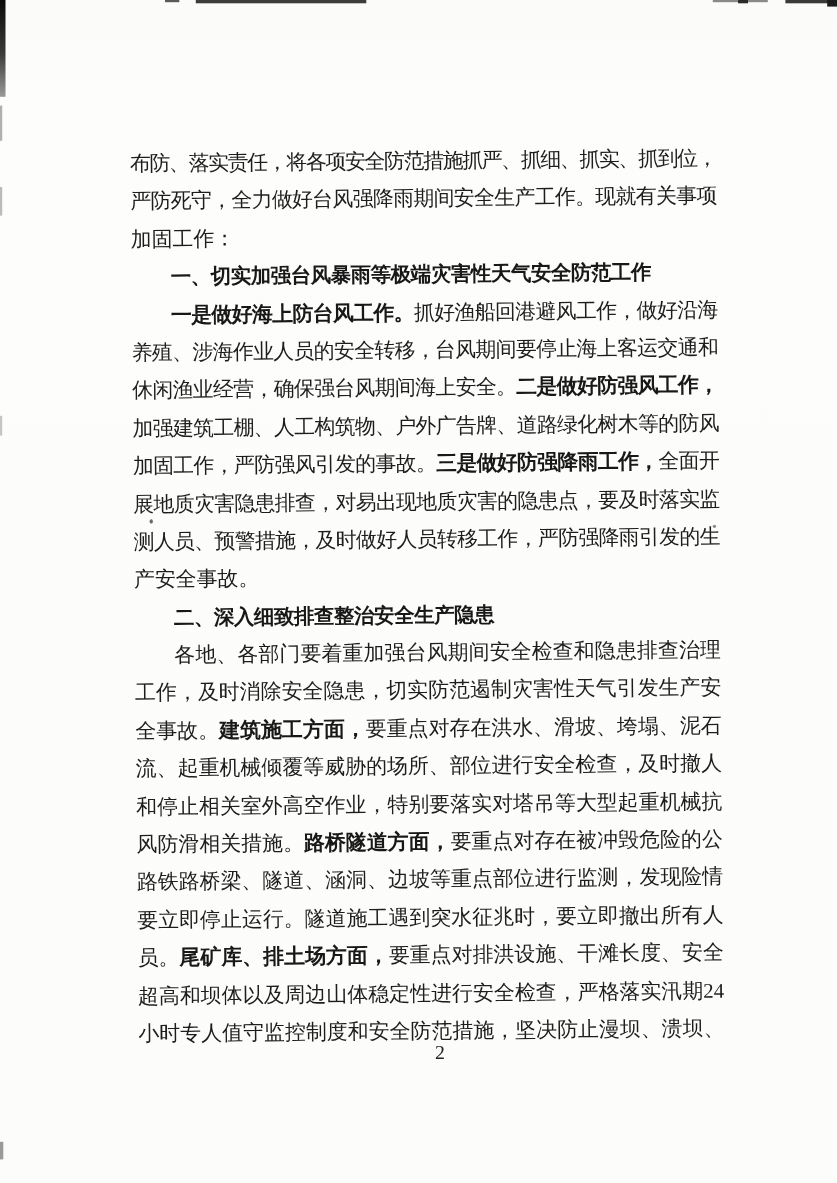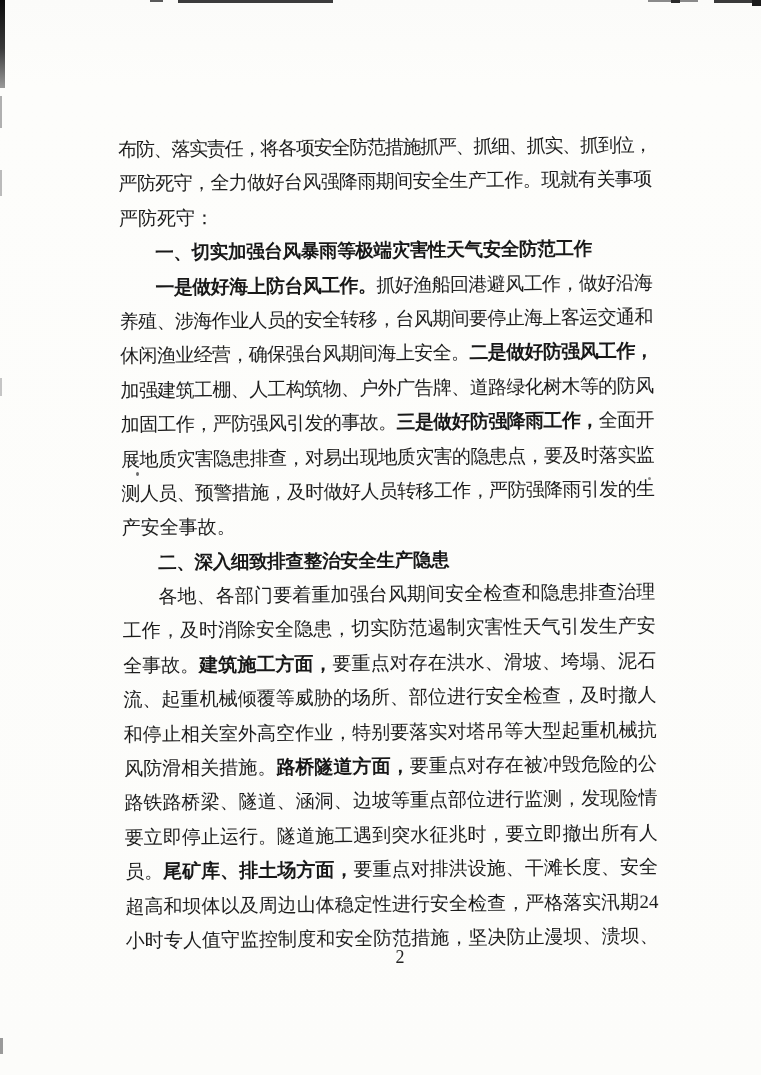--- a/index.html
+++ b/index.html
@@ -86,21 +86,21 @@
   <div class="artifact" style="left:0; top:170px; width:2px; height:26px; background:#bbbbbb;"></div>
   <div class="artifact" style="left:0; top:378px; width:2px; height:18px; background:#c5c5c5;"></div>
   <div class="artifact" style="left:0; top:1038px; width:3px; height:16px; background:#9a9a9a;"></div>
 
   <div class="artifact" style="left:136px; top:472px; width:3px; height:4px; background:#6a6a6a; border-radius:50%;"></div>
   <div class="artifact" style="left:648px; top:477px; width:3px; height:3px; background:#8a8a8a; border-radius:50%;"></div>
 
   <div class="content">
       <div class="line body"><span class="line-inner" style="letter-spacing: -1.23333px;"><span>布防、落实责任，将各项安全防范措施抓严、抓细、抓实、抓到位，</span></span></div>
       <div class="line body"><span class="line-inner" style="letter-spacing: -0.62069px;"><span>严防死守，全力做好台风强降雨期间安全生产工作。现就有关事项</span></span></div>
-      <div class="line body-end"><span class="line-inner"><span>严防死守：</span></span></div>
+      <div class="line body-end"><span class="line-inner"><span>加固工作：</span></span></div>
       <div class="line heading"><span class="line-inner"><span class="em">一、切实加强台风暴雨等极端灾害性天气安全防范工作</span></span></div>
       <div class="line body-indent"><span class="line-inner" style="letter-spacing: -0.592593px;"><span class="em">一是做好海上防台风工作。</span><span>抓好渔船回港避风工作，做好沿海</span></span></div>
       <div class="line body"><span class="line-inner" style="letter-spacing: -0.62069px;"><span>养殖、涉海作业人员的安全转移，台风期间要停止海上客运交通和</span></span></div>
       <div class="line body"><span class="line-inner" style="letter-spacing: -0.62069px;"><span>休闲渔业经营，确保强台风期间海上安全。</span><span class="em">二是做好防强风工作，</span></span></div>
       <div class="line body"><span class="line-inner" style="letter-spacing: -0.62069px;"><span>加强建筑工棚、人工构筑物、户外广告牌、道路绿化树木等的防风</span></span></div>
       <div class="line body"><span class="line-inner" style="letter-spacing: -0.62069px;"><span>加固工作，严防强风引发的事故。</span><span class="em">三是做好防强降雨工作，</span><span>全面开</span></span></div>
       <div class="line body"><span class="line-inner" style="letter-spacing: -0.62069px;"><span>展地质灾害隐患排查，对易出现地质灾害的隐患点，要及时落实监</span></span></div>
       <div class="line body"><span class="line-inner" style="letter-spacing: -0.62069px;"><span>测人员、预警措施，及时做好人员转移工作，严防强降雨引发的生</span></span></div>
       <div class="line body-end"><span class="line-inner"><span>产安全事故。</span></span></div>
       <div class="line heading"><span class="line-inner"><span class="em">二、深入细致排查整治安全生产隐患</span></span></div>

